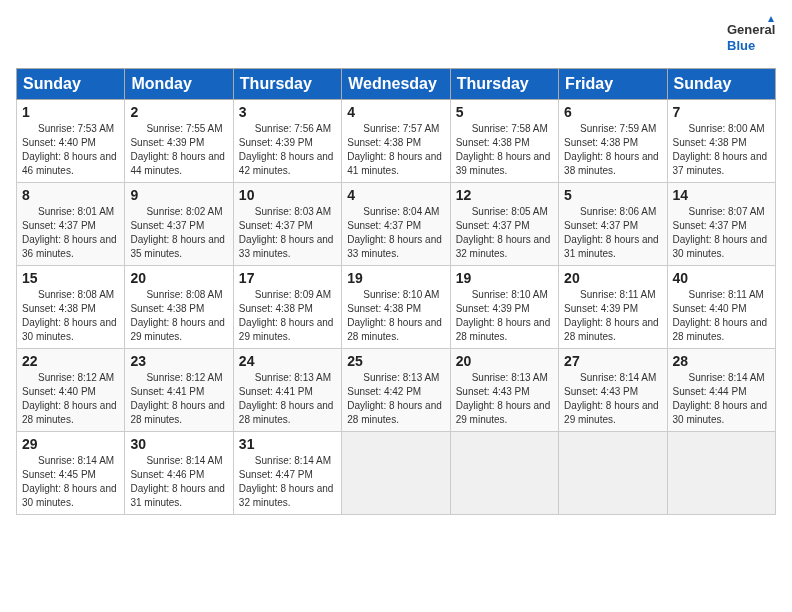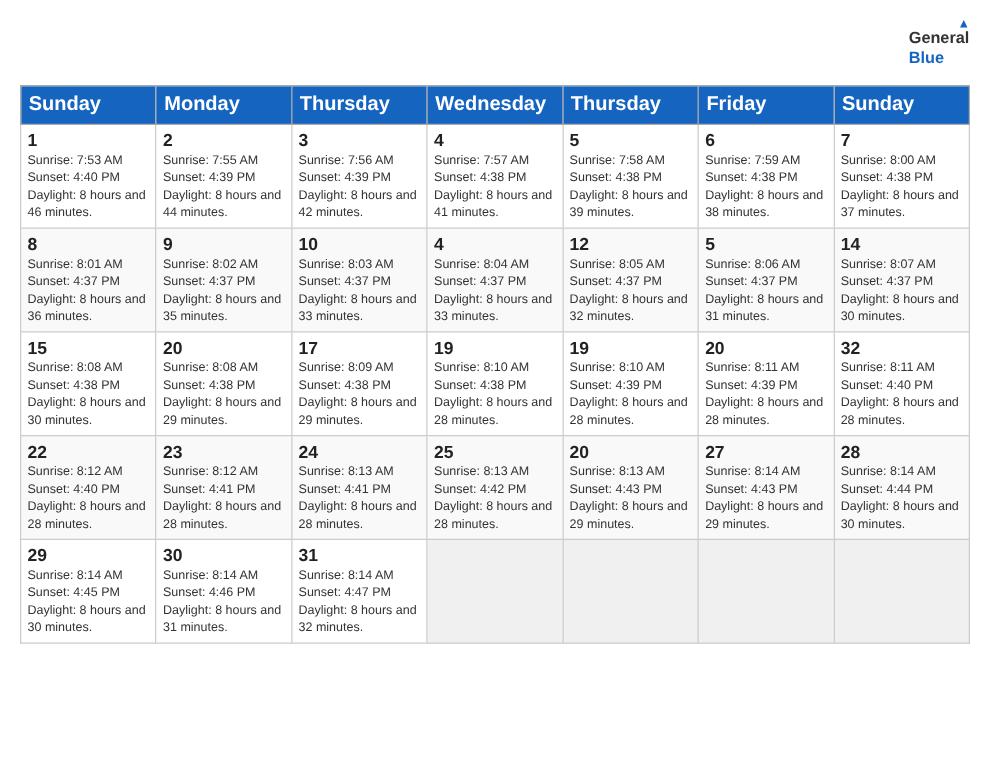--- a/index.html
+++ b/index.html
@@ -65,20 +65,21 @@
     .day-num {
       font-size: 14px;
       font-weight: bold;
       display: block;
       margin-bottom: 2px;
     }
     .day-info {
       font-size: 10px;
       line-height: 1.4;
       color: #333;
+      margin-left: 16px;
     }
   </style>
 </head>
 <body>
 
 <div class="header-area">
   <div class="logo">
     <svg width="50" height="44" viewBox="0 0 50 44">
       <text x="1" y="18" font-size="13" font-weight="bold" fill="#333" font-family="Arial">General</text>
       <text x="1" y="34" font-size="13" font-weight="bold" fill="#1565c0" font-family="Arial">Blue</text>
@@ -183,21 +184,21 @@
         </td>
         <td>
           <span class="day-num">19</span>
           <span class="day-info">Sunrise: 8:10 AM<br>Sunset: 4:39 PM<br>Daylight: 8 hours and 28 minutes.</span>
         </td>
         <td>
           <span class="day-num">20</span>
           <span class="day-info">Sunrise: 8:11 AM<br>Sunset: 4:39 PM<br>Daylight: 8 hours and 28 minutes.</span>
         </td>
         <td>
-          <span class="day-num">32</span>
+          <span class="day-num">40</span>
           <span class="day-info">Sunrise: 8:11 AM<br>Sunset: 4:40 PM<br>Daylight: 8 hours and 28 minutes.</span>
         </td>
       </tr>
       <tr>
         <td>
           <span class="day-num">22</span>
           <span class="day-info">Sunrise: 8:12 AM<br>Sunset: 4:40 PM<br>Daylight: 8 hours and 28 minutes.</span>
         </td>
         <td>
           <span class="day-num">23</span>

